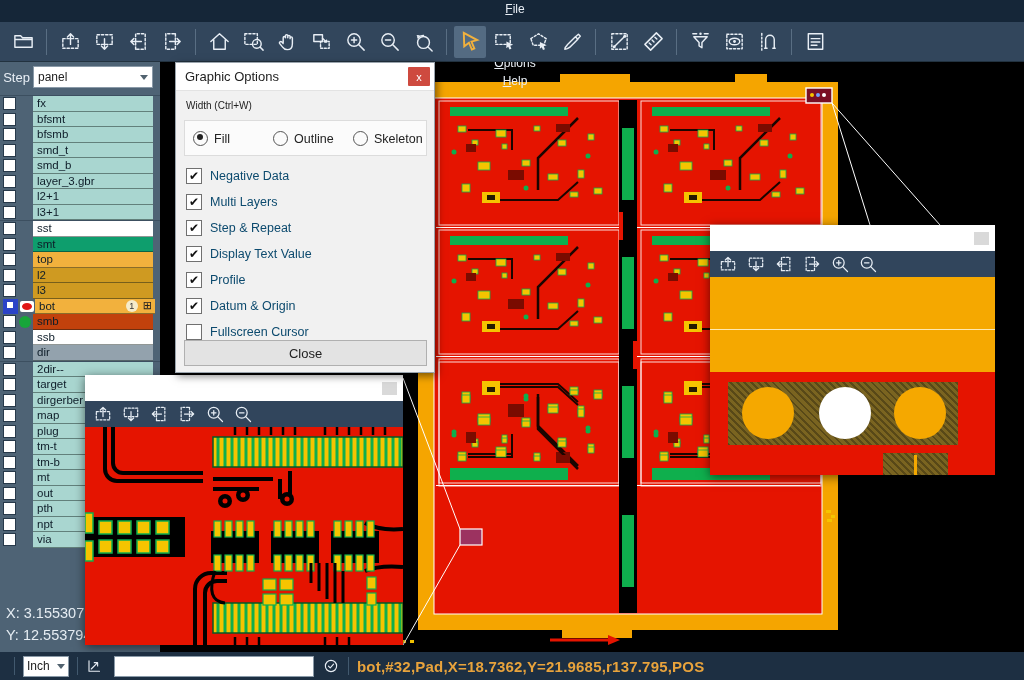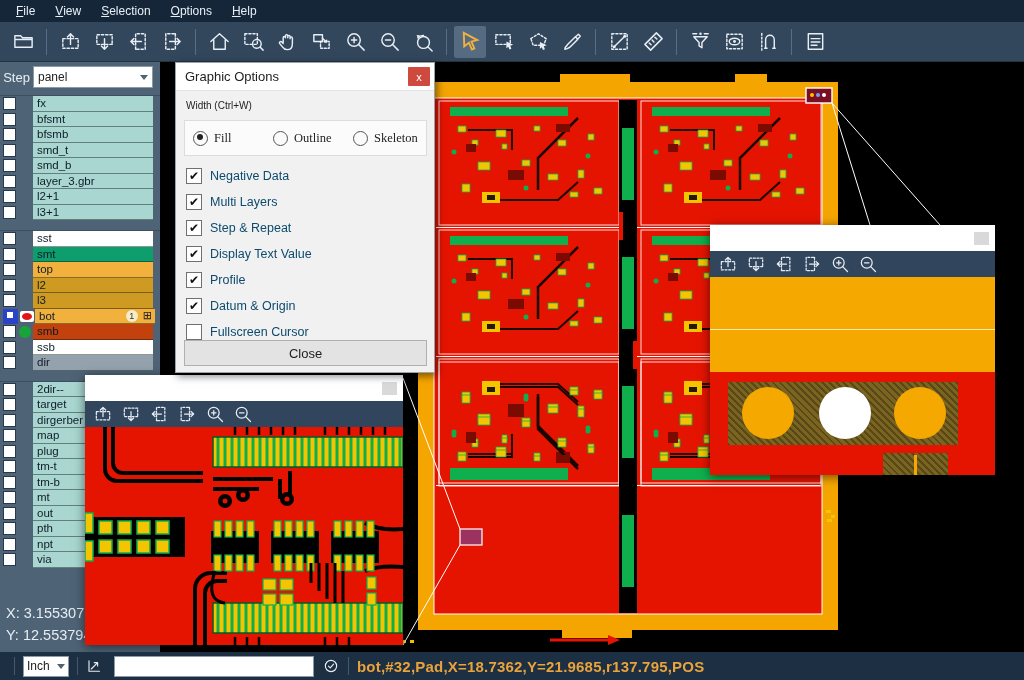--- a/index.html
+++ b/index.html
@@ -1,20 +1,20 @@
 <!DOCTYPE html>
 <html><head>
 <meta charset="utf-8">
 <style>
   html,body{margin:0;padding:0;background:#0a1420;}
   #app{position:relative;width:1024px;height:680px;overflow:hidden;
        font-family:"Liberation Sans",sans-serif;-webkit-font-smoothing:antialiased;}
   
   #menubar{position:absolute;left:0;top:0;width:1024px;height:22px;background:#152638;
-           display:flex;align-items:center;padding-left:6px;box-sizing:border-box;z-index:4;}
+           display:flex;align-items:center;padding-left:6px;box-sizing:border-box;z-index:4;flex-direction:column;}
   .menu-item{color:#e9eff6;font-size:12px;padding:2px 10px;cursor:default;}
   .menu-item u{text-decoration:underline;}
   
   #toolbar{position:absolute;left:0;top:22px;width:1024px;height:40px;background:#32465c;
            display:flex;align-items:center;padding-left:6px;box-sizing:border-box;z-index:4;
            border-bottom:1px solid #22323f;}
   .tool{width:32px;height:32px;display:flex;align-items:center;justify-content:center;
         border-radius:2px;margin:0 1px;}
   .tool svg{width:23px;height:23px;}
   .tool.active{background:#55specify;}
@@ -24,21 +24,21 @@
   
   #sidebar{position:absolute;left:0;top:62px;width:160px;height:590px;background:#4e6375;z-index:2;}
   #steprow{display:flex;align-items:center;height:30px;}
   #steplabel{color:#e9eff6;font-size:13px;width:33px;text-align:center;}
   #stepcombo{width:120px;height:22px;background:#fff;border:1px solid #8a9aa8;display:flex;
              align-items:center;justify-content:space-between;padding:0 4px;box-sizing:border-box;}
   #stepcombo span{font-size:12px;color:#222;}
   .chev{width:0;height:0;border-left:4px solid transparent;border-right:4px solid transparent;
         border-top:5px solid #51626f;}
   #layers{position:absolute;left:0;top:33px;width:160px;}
-  .layer-group{margin-bottom:10px;border-top:1px solid #3c4f60;}
+  .layer-group{margin-bottom:0;border-top:1px solid #3c4f60;}
   .layer-row{display:flex;align-items:center;height:15.5px;}
   .lr-cb{width:11px;height:11px;background:#fff;border:1.5px solid #27394a;margin-left:3px;flex:none;}
   .lr-cb.sel{border:2px solid #2b43c8;background:#2b43c8;box-shadow:inset 0 0 0 2px #2b43c8;position:relative;}
   .lr-cb.sel::after{content:"";position:absolute;left:1.5px;top:1.5px;width:6px;height:6px;background:#fff;}
   .lr-ind{width:16px;height:13px;flex:none;display:flex;align-items:center;justify-content:center;margin-left:1px;}
   .dot-red{width:14px;height:11px;background:#fff;border-radius:2px;display:flex;align-items:center;justify-content:center;}
   .dot-red::after{content:"";width:10px;height:7px;background:#e01616;border-radius:50%;}
   .dot-green{width:12px;height:12px;background:#17a53a;border-radius:50%;}
   .lr-name{width:120px;height:100%;font-size:11.5px;color:#0e1d29;padding-left:4px;box-sizing:border-box;
            border-bottom:1px solid rgba(10,25,20,.45);display:flex;align-items:center;}
@@ -61,21 +61,21 @@
   
   #dialog{position:absolute;left:175px;top:62px;width:260px;height:311px;background:#f1f1f1;
           border:1px solid #9aa4ad;box-sizing:border-box;z-index:7;box-shadow:2px 3px 8px rgba(0,0,0,.5);}
   #dlg-title{height:27px;background:#fff;display:flex;align-items:center;border-bottom:1px solid #e3e3e3;}
   #dlg-title span{font-size:13px;color:#222;margin-left:9px;flex:1;}
   #dlg-close{width:22px;height:19px;background:#ce4a3f;color:#fff;font-size:11px;display:flex;
              align-items:center;justify-content:center;margin-right:4px;border-radius:1px;}
   .dlg-label{position:absolute;left:10px;font-size:10px;color:#222;}
   #dlg-radiobox{position:absolute;left:8px;top:57px;width:243px;height:36px;background:#fbfbfb;
                 border:1px solid #dcdcdc;display:flex;align-items:center;box-sizing:border-box;}
-  .radio-item{display:flex;align-items:flex-start;margin-left:8px;width:72px;font-family:Liberation Serif, serif;}
+  .radio-item{display:flex;align-items:flex-end;margin-left:8px;width:72px;}
   .radio{width:13px;height:13px;border:1px solid #555;border-radius:50%;position:relative;flex:none;}
   .radio.sel::after{content:"";position:absolute;left:2.5px;top:2.5px;width:6px;height:6px;border-radius:50%;background:#222;}
   .radio-item span{font-size:12.5px;color:#222;margin-left:6px;}
   #dlg-opts{position:absolute;left:10px;top:100px;}
   .opt-row{display:flex;align-items:center;height:26px;}
   .cb{width:14px;height:14px;background:#fff;border:1px solid #707070;flex:none;display:flex;
       align-items:center;justify-content:center;font-size:12px;color:#111;line-height:1;}
   .opt-row span{font-size:12.5px;color:#0c4a6e;margin-left:8px;white-space:nowrap;}
   #dlg-side{position:absolute;left:163px;top:94px;width:89px;height:162px;background:#ececec;
             border:1px solid #d7d7d7;box-sizing:border-box;padding:5px 0 0 6px;}

